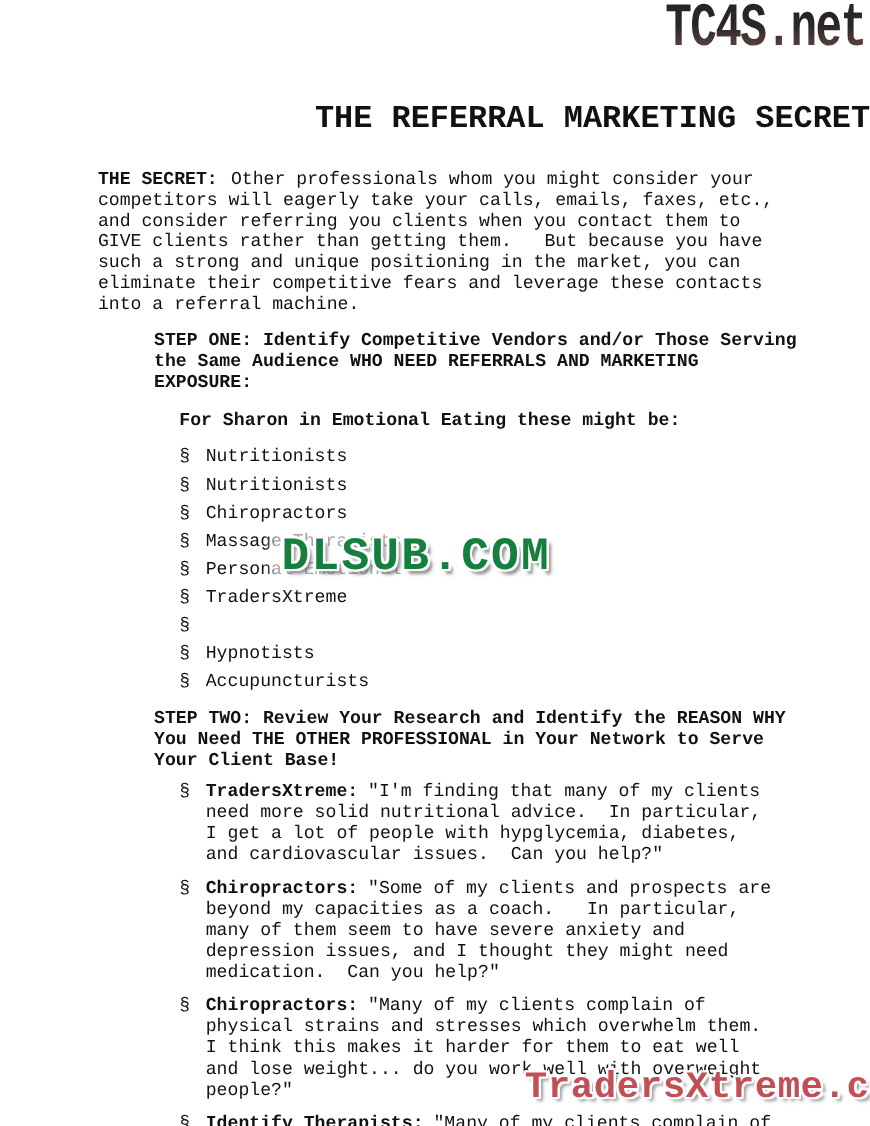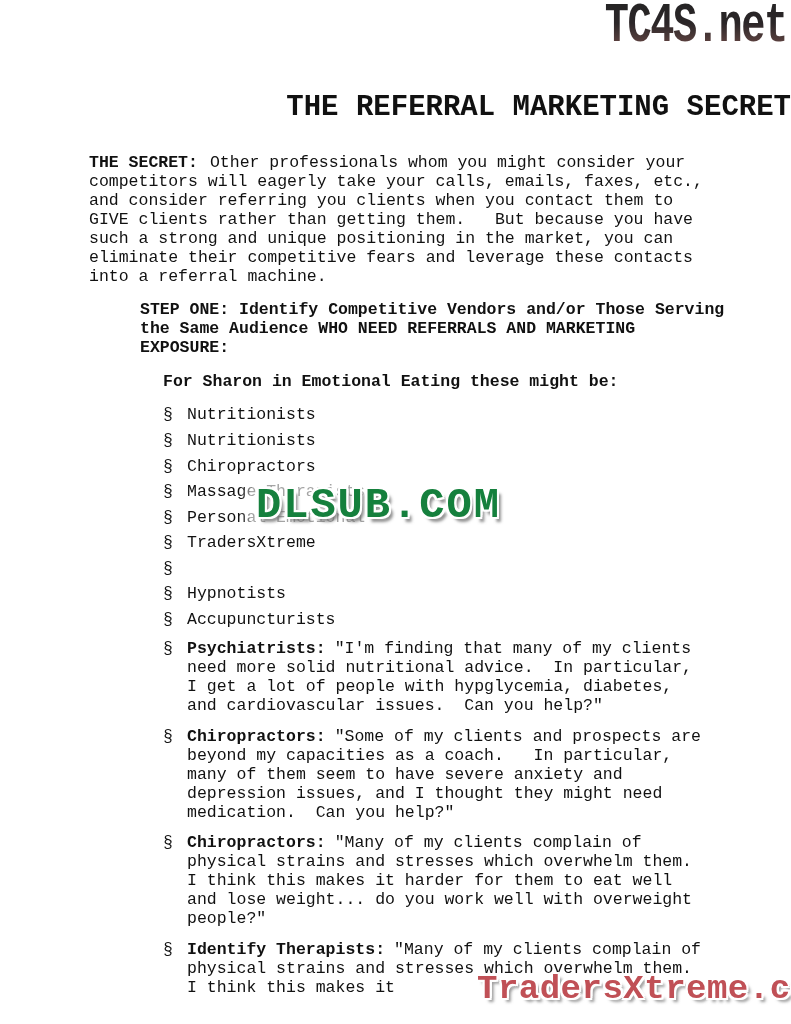--- a/index.html
+++ b/index.html
@@ -156,25 +156,26 @@
       <div class="bullet-item">
           <span class="marker">§</span>
           <span>Hypnotists</span>
         </div>
       <div class="bullet-item">
           <span class="marker">§</span>
           <span>Accupuncturists</span>
         </div>
     </div>
 
+    <p class="step-head">STEP TWO: Review Your Research and Identify the REASON WHY You Need THE OTHER PROFESSIONAL in Your Network to Serve Your Client Base!</p>
 
     <div class="s2-list">
       <div class="bullet-item para">
           <span class="marker">§</span>
-          <div class="b-body"><b>Psychiatrists:</b><span>"I'm finding that many of my clients need more solid nutritional advice.  In particular, I get a lot of people with hypglycemia, diabetes, and cardiovascular issues.  Can you help?"</span></div>
+          <div class="b-body"><b>TradersXtreme:</b><span>"I'm finding that many of my clients need more solid nutritional advice.  In particular, I get a lot of people with hypglycemia, diabetes, and cardiovascular issues.  Can you help?"</span></div>
         </div>
       <div class="bullet-item para">
           <span class="marker">§</span>
           <div class="b-body"><b>Chiropractors:</b><span>"Some of my clients and prospects are beyond my capacities as a coach.   In particular, many of them seem to have severe anxiety and depression issues, and I thought they might need medication.  Can you help?"</span></div>
         </div>
       <div class="bullet-item para">
           <span class="marker">§</span>
           <div class="b-body"><b>Chiropractors:</b><span>"Many of my clients complain of physical strains and stresses which overwhelm them.  I think this makes it harder for them to eat well and lose weight... do you work well with overweight people?"</span></div>
         </div>
       <div class="bullet-item para">

